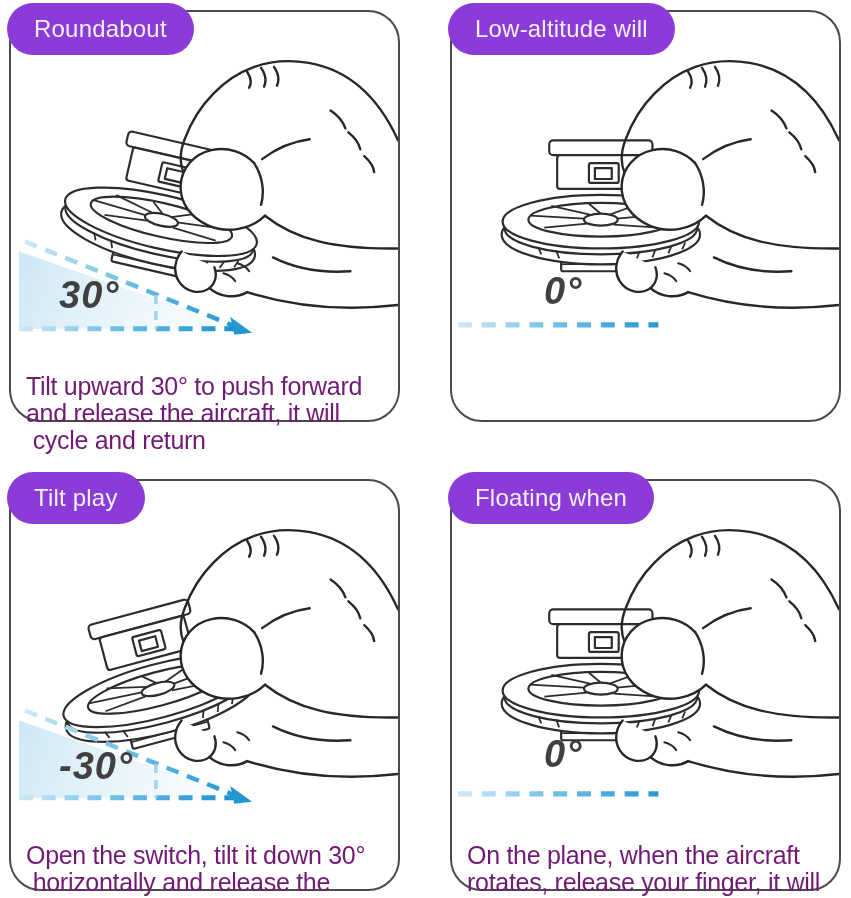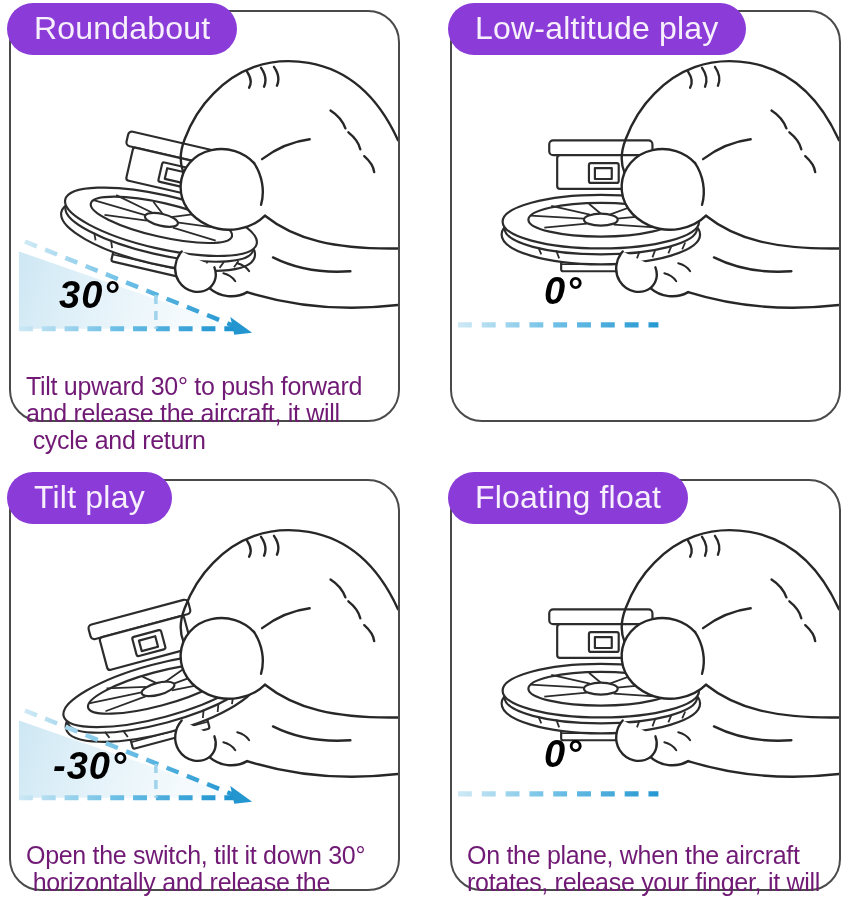--- a/index.html
+++ b/index.html
@@ -11,33 +11,33 @@
     position:absolute;width:391px;height:412px;box-sizing:border-box;
     border:2px solid #4a4a4a;border-radius:32px;background:#fff;
   }
   #p1{left:9px;top:10px}
   #p2{left:450px;top:10px}
   #p3{left:9px;top:479px}
   #p4{left:450px;top:479px}
   .badge{
     position:absolute;top:-9px;left:-4px;z-index:3;
     background:#8a3bd8;color:#f7f0fc;
-    font-size:32px;line-height:27px;padding:12px 27px 13px;border-radius:30px;
+    font-size:24px;line-height:27px;padding:12px 27px 13px;border-radius:30px;
     letter-spacing:.2px;white-space:nowrap;
   }
   .illo-wrap{position:absolute;left:0;top:0;width:387px;height:330px;}
   svg.illo{display:block;width:100%;height:100%;}
   .angle{
     position:absolute;z-index:2;
-    font-size:38px;font-weight:700;font-style:italic;color:#000000;
+    font-size:38px;font-weight:700;font-style:italic;color:#404040;
     letter-spacing:1px;
   }
   #p1 .angle{left:48px;top:262px}
   #p2 .angle{left:92px;top:258px}
-  #p3 .angle{left:42px;top:264px}
+  #p3 .angle{left:48px;top:264px}
   #p4 .angle{left:92px;top:252px}
   .caption{
     position:absolute;left:15px;right:4px;top:336px;
     font-size:25px;line-height:27px;color:#701a75;
     letter-spacing:-0.3px;white-space:pre-line;
   }
 </style>
 </head>
 <body>
 
@@ -113,21 +113,21 @@
       <use href="#g-wedge"></use>
     </svg>
     <div class="angle">30°</div>
   </div>
   <p class="caption">Tilt upward 30° to push forward
 and release the aircraft, it will
 &nbsp;cycle and return</p>
 </section>
 
 <section class="panel" id="p2">
-  <div class="badge">Low-altitude play</div>
+  <div class="badge">Low-altitude will</div>
   <div class="illo-wrap">
     <svg class="illo" viewBox="0 0 390 330">
       <use href="#g-ufo" transform="translate(150,215) rotate(0)"></use>
       <use href="#g-hand"></use>
       <use href="#g-flatline"></use>
     </svg>
     <div class="angle">0°</div>
   </div>
 </section>
 
@@ -140,21 +140,21 @@
       <use href="#g-wedge"></use>
     </svg>
     <div class="angle">-30°</div>
   </div>
   <p class="caption">Open the switch, tilt it down 30°
 &nbsp;horizontally and release the
 aircraft, it will dive</p>
 </section>
 
 <section class="panel" id="p4">
-  <div class="badge">Floating float</div>
+  <div class="badge">Floating when</div>
   <div class="illo-wrap">
     <svg class="illo" viewBox="0 0 390 330">
       <use href="#g-ufo" transform="translate(150,215) rotate(0)"></use>
       <use href="#g-hand"></use>
       <use href="#g-flatline"></use>
     </svg>
     <div class="angle">0°</div>
   </div>
   <p class="caption">On the plane, when the aircraft
 rotates, release your finger, it will

